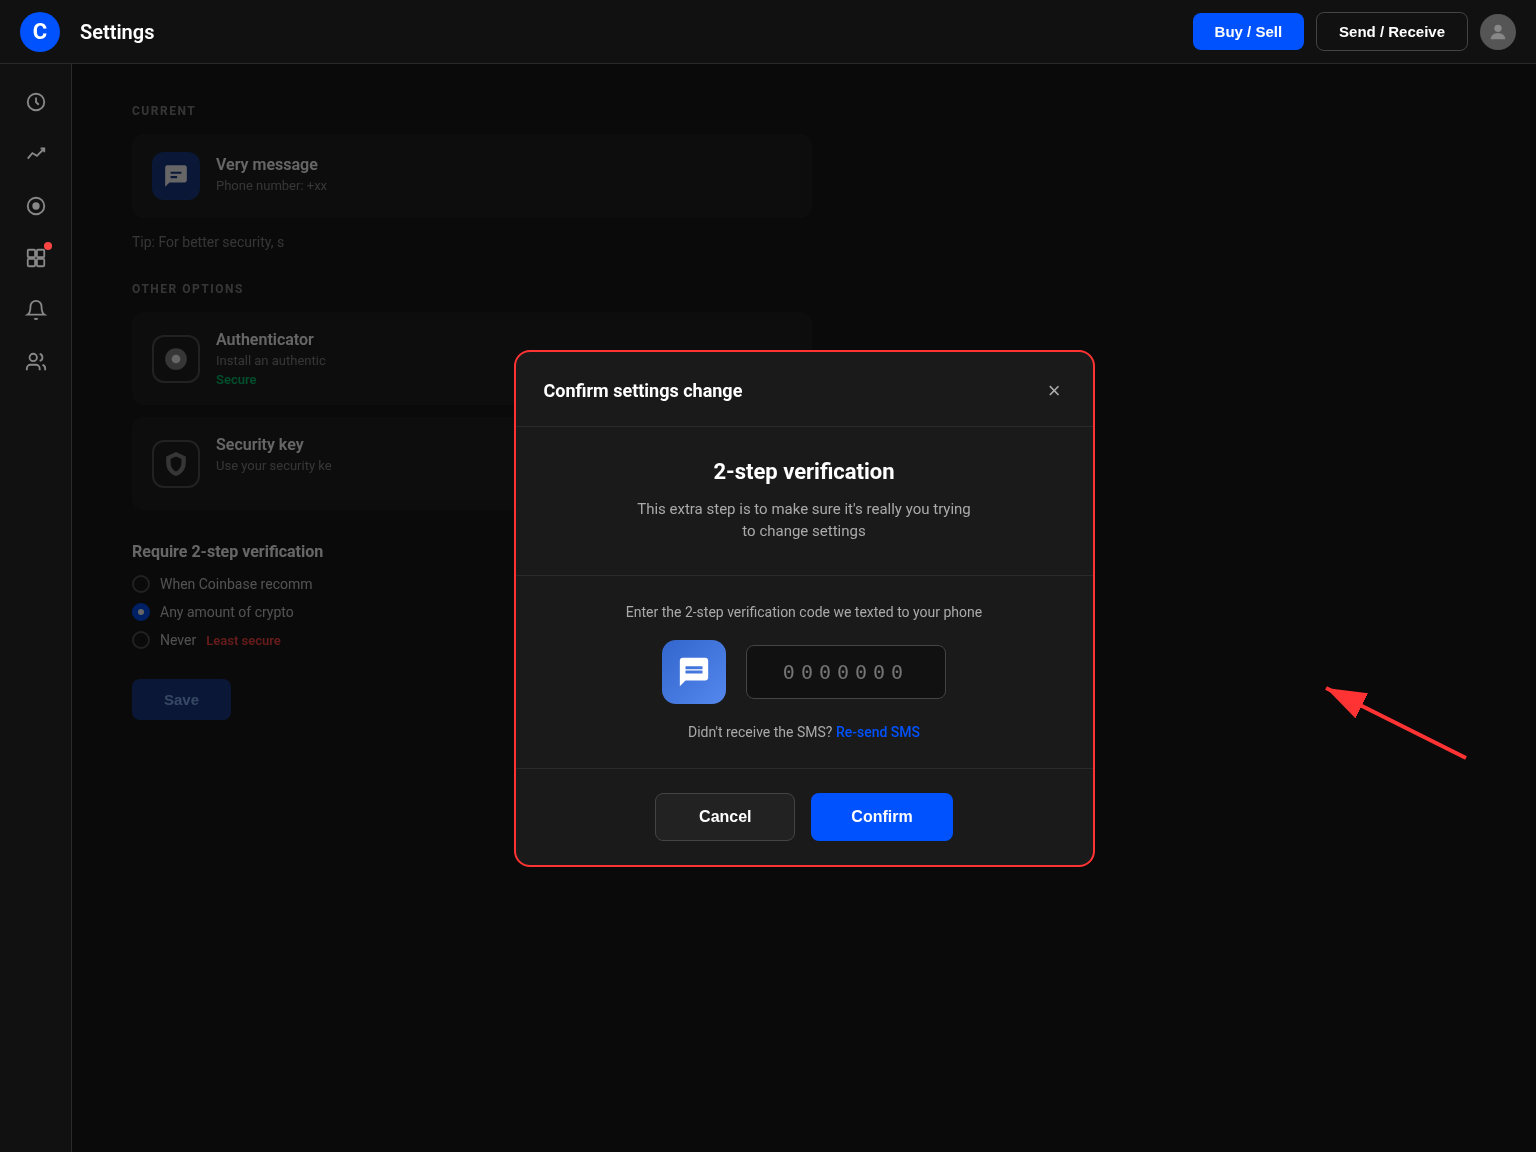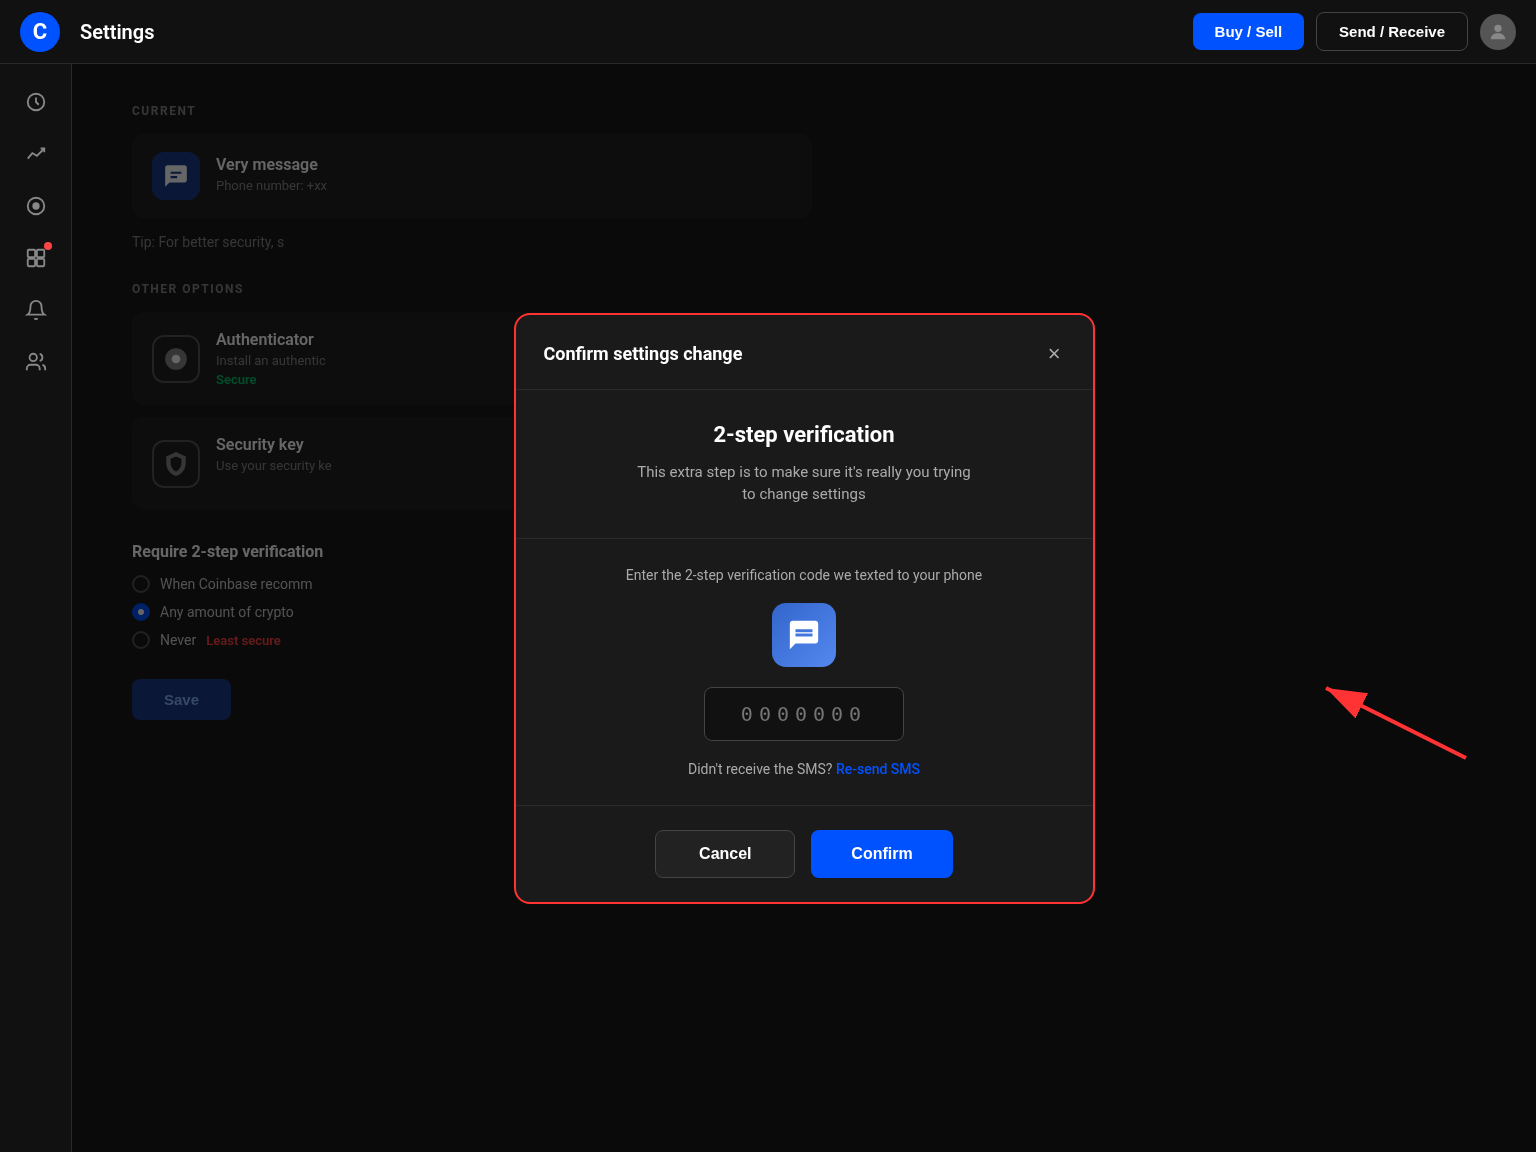--- a/index.html
+++ b/index.html
@@ -318,21 +318,20 @@
       font-size: 14px;
       color: #aaa;
       margin-bottom: 20px;
     }
     .modal-code-row {
       display: flex;
       align-items: center;
       justify-content: center;
       gap: 20px;
       margin-bottom: 20px;
-      flex-direction: column;
     }
     .sms-icon {
       width: 64px;
       height: 64px;
       background: linear-gradient(135deg, #3366cc, #5588ee);
       border-radius: 14px;
       display: flex;
       align-items: center;
       justify-content: center;
       font-size: 30px;

